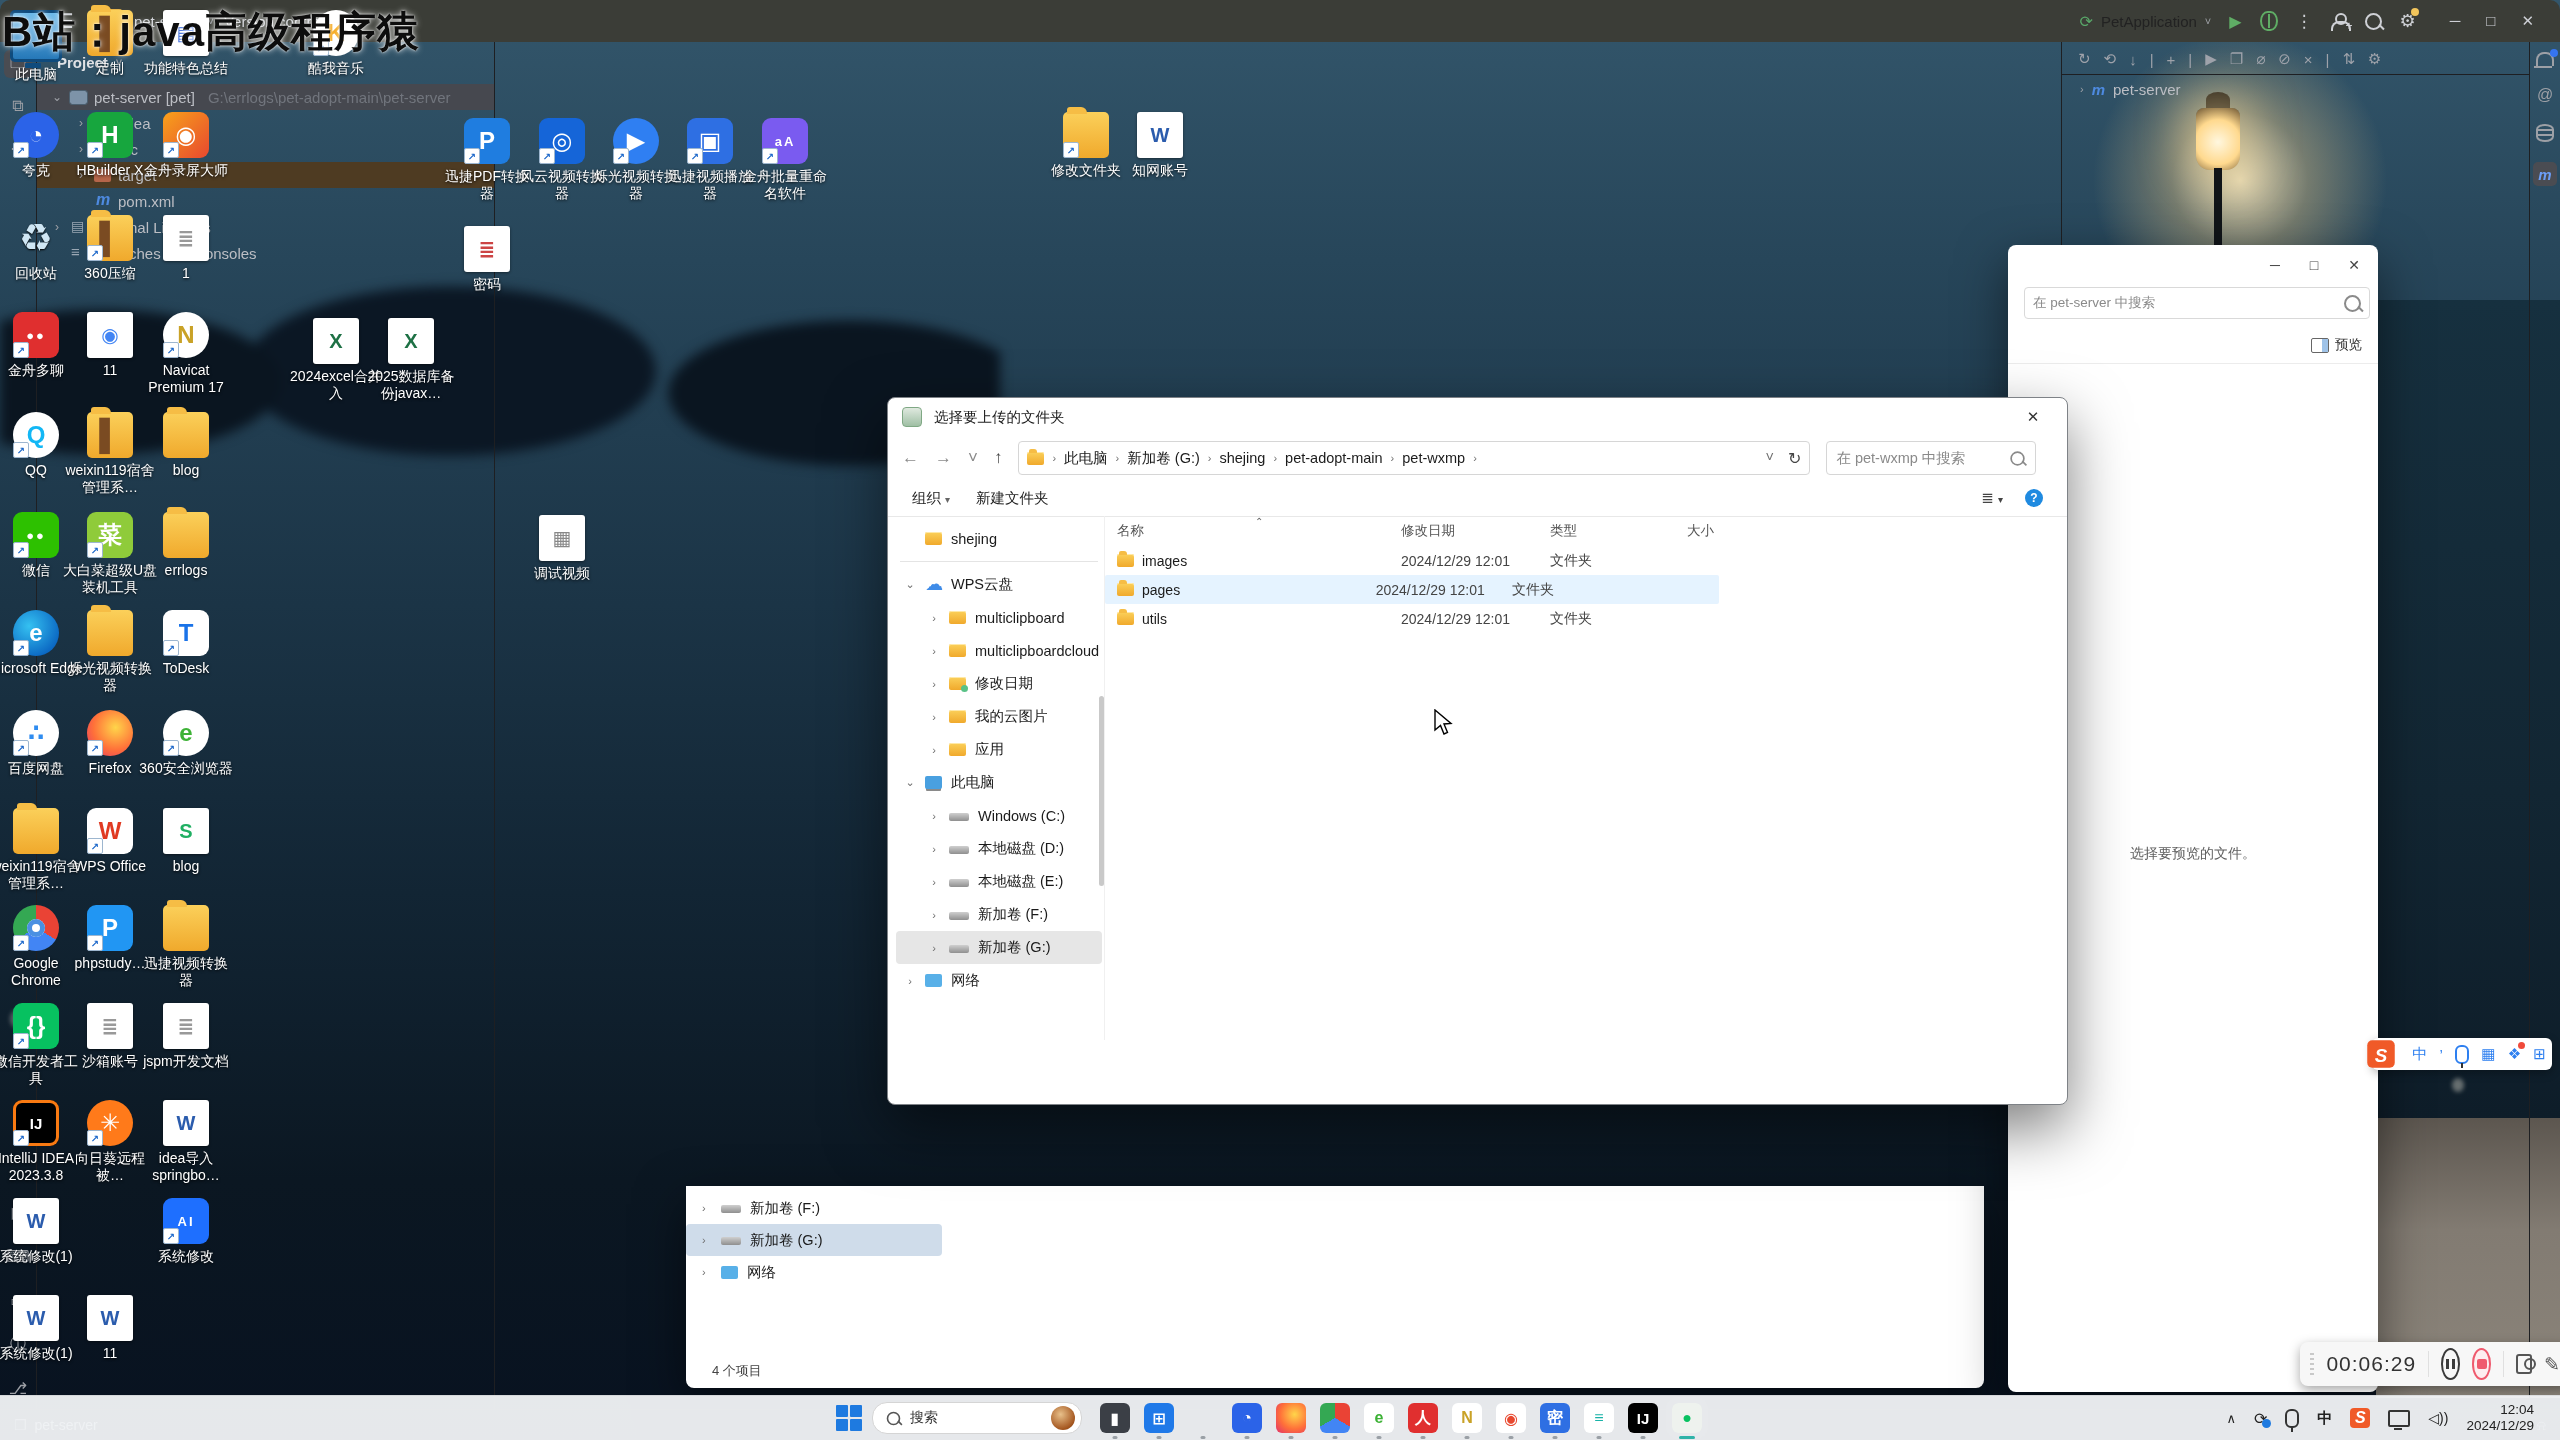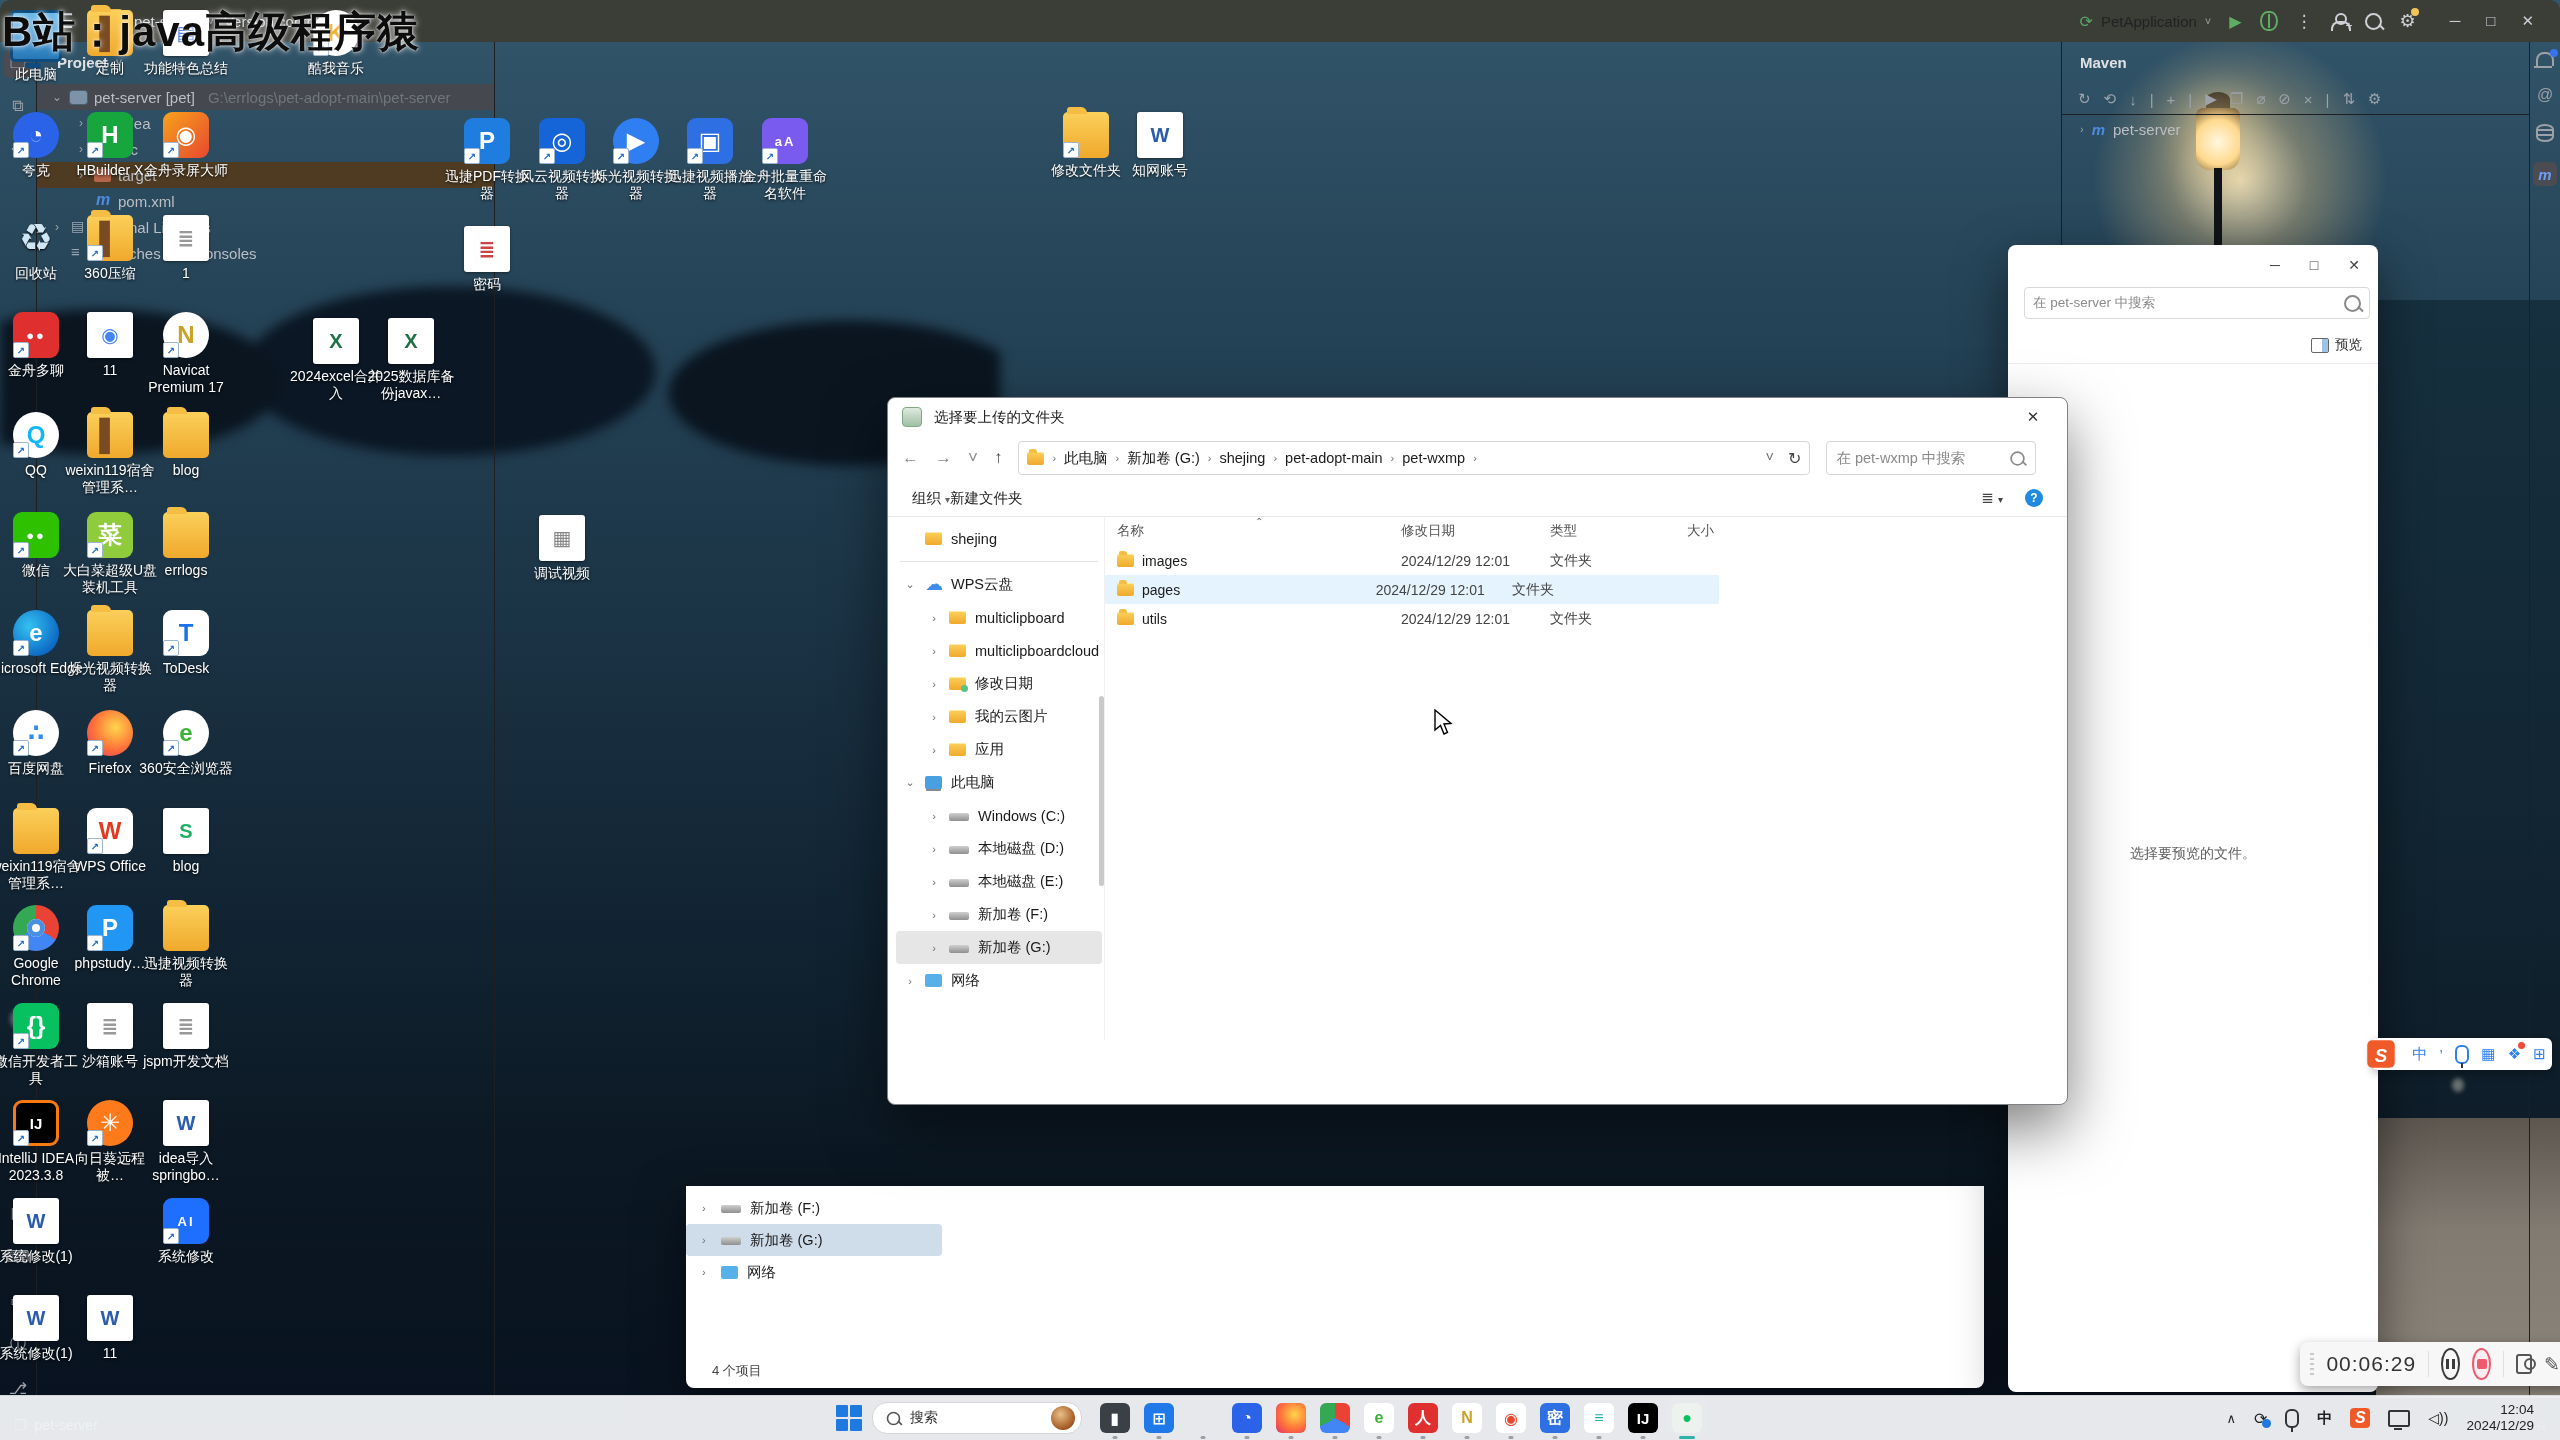--- a/index.html
+++ b/index.html
@@ -163,21 +163,21 @@
   .crumbbox{width:774px;height:32px;border:1px solid #d6d6d6;border-radius:4px;display:flex;align-items:center;
       padding:0 8px;gap:6px;color:#1b1b1b}
   .crumbbox .mfold{flex:0 0 auto}
   .crumbbox .cs{color:#6f6f6f;font-size:11px;padding:0 2px}
   .crumbbox .tail{margin-left:auto;display:flex;gap:14px;color:#6f6f6f}
   .refresh{font-size:16px;color:#444}
   .dsearch{width:190px;height:32px;border:1px solid #d6d6d6;border-radius:4px;display:flex;align-items:center;
       padding:0 9px;color:#8a8a8a;gap:8px}
   .dsearch .mag{border-color:#8a8a8a;transform:scale(.85)}
   .dsearch .mag::after{background:#8a8a8a}
-  .dlg .cmdbar{height:36px;display:flex;align-items:center;padding:0 24px;border-bottom:1px solid #e8e8e8;color:#222}
+  .dlg .cmdbar{height:36px;display:flex;align-items:center;padding:0 24px;gap:26px;border-bottom:1px solid #e8e8e8;color:#222}
   .dlg .cmdbar .right{margin-left:auto;display:flex;align-items:center;gap:22px}
   .viewico{font-size:15px;color:#444}
   .helpico{width:18px;height:18px;border-radius:50%;background:#1f8ae0;color:#fff;font-size:12px;font-weight:bold;
       display:flex;align-items:center;justify-content:center}
   .dlg .body{position:absolute;left:0;right:0;top:118px;bottom:64px;display:flex}
   .sidebar{width:206px;padding:6px 2px 0 8px;position:relative}
   .sidebar .srow{height:33px;display:flex;align-items:center;gap:9px;border-radius:4px;
       padding-left:calc(8px + var(--ind,0)*24px);white-space:nowrap}
   .sidebar .srow .ar{width:12px;color:#6f6f6f;font-size:11px;text-align:center}
   .sidebar .srow.sel{background:#e6e6e6}
@@ -787,23 +787,20 @@
         <div class="prow" style="--ind: 0;">
         <span class="ar"></span>
         <span class="ic ic-scratch"></span>
         <span>Scratches and Consoles</span>
         <span class="pextra"></span>
       </div>
       </div>
   </div>
 
   <div class="maven">
-    <div class="panelhead" style="padding-left:18px">
-      <span>Maven</span>
-    </div>
     <div class="mtool">
 
     <span>↻</span>
         <span>⟲</span>
         <span>↓</span>
         <span class="sepg">|</span>
         <span>+</span>
         <span class="sepg">|</span>
         <span>▶</span>
         <span>❐</span>

